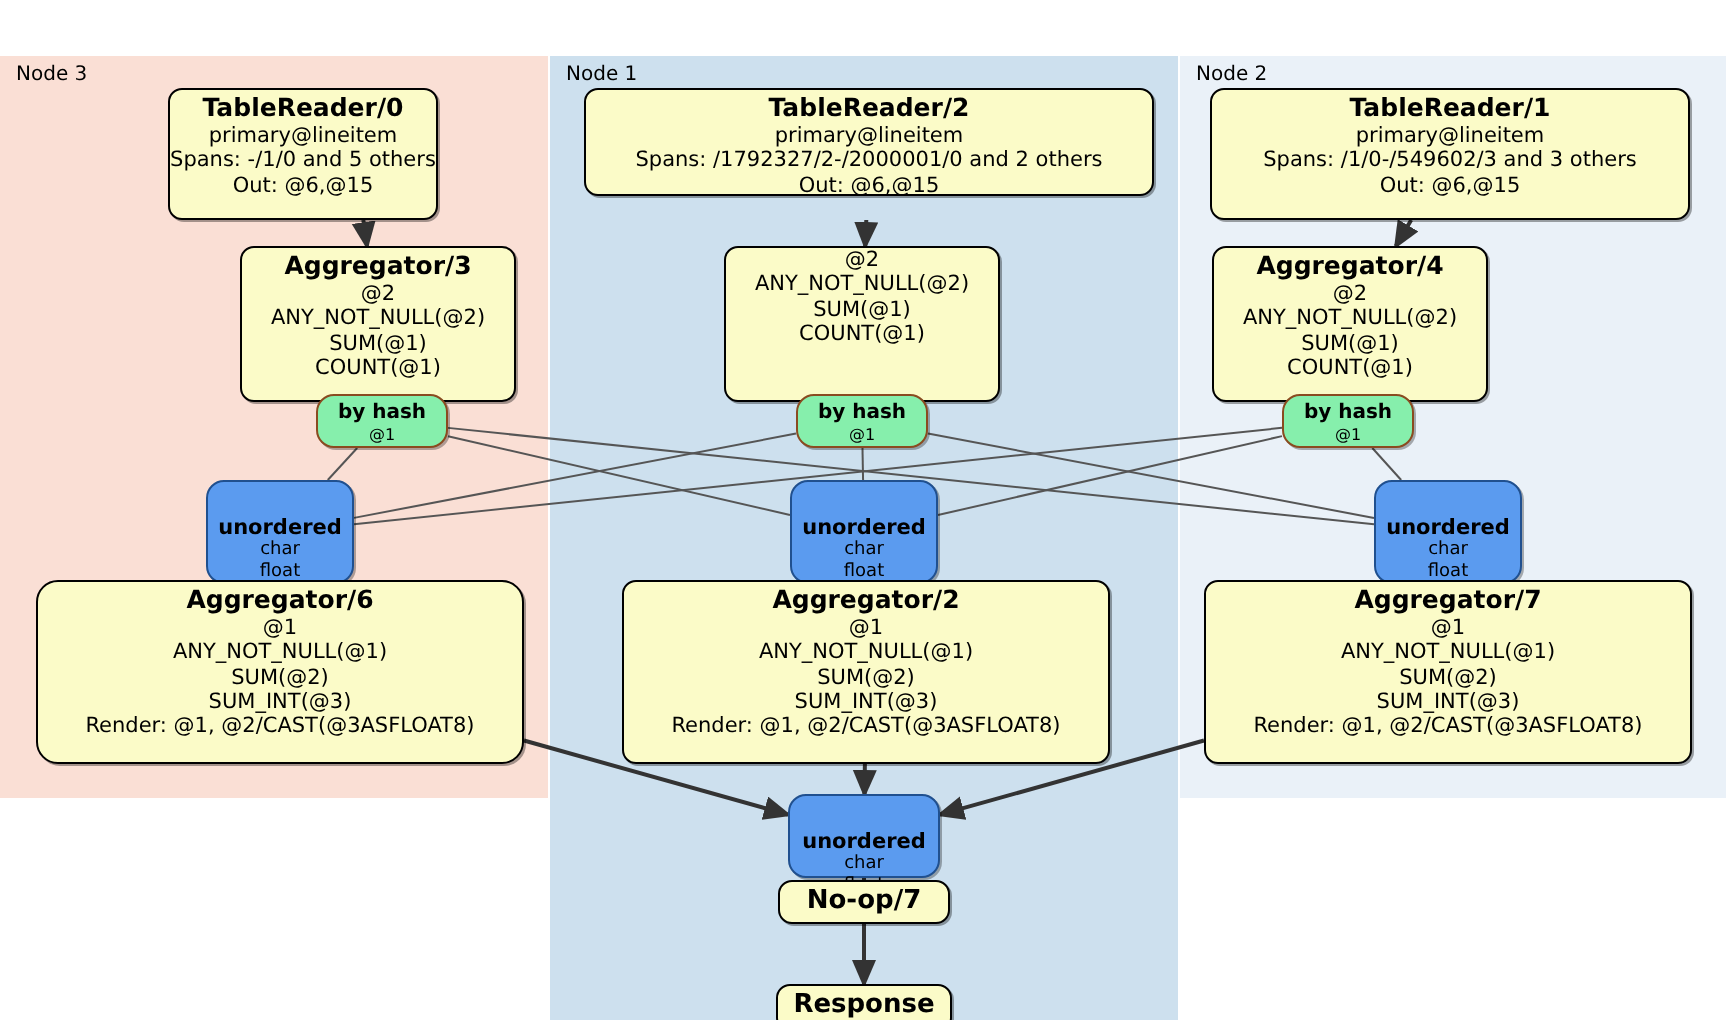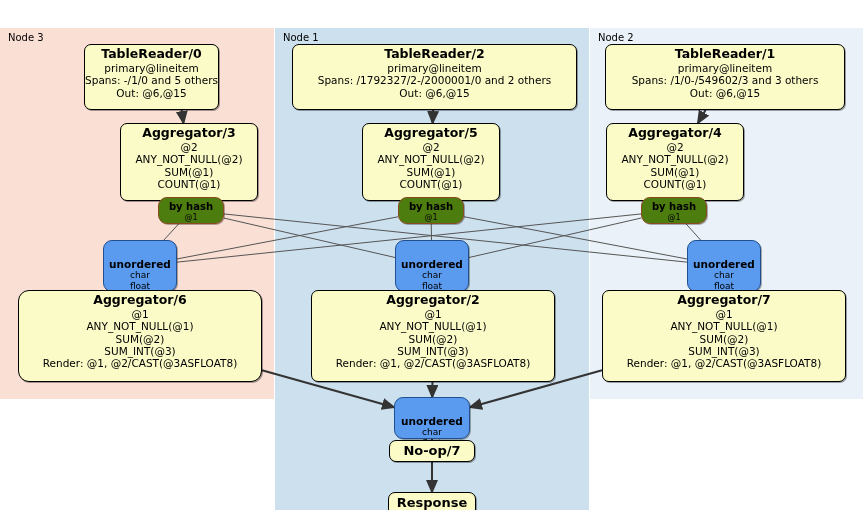--- a/index.html
+++ b/index.html
@@ -56,21 +56,21 @@
     color: #000;
     display: block;
     padding-top: 2px;
   }
   .nbox .ln {
     display: block;
     font-size: 10.5px;
     color: #000;
   }
   .hash {
-    background: #4d7c0f;
+    background: #86efac;
     border: 1px solid #8a4b20;
     border-radius: 9px;
     box-shadow: 1px 1px 0 rgba(0,0,0,0.3);
   }
   .hash .ttl {
     display: block;
     font-weight: bold;
     font-size: 10px;
     padding-top: 3px;
     color: #000;
@@ -145,42 +145,41 @@
         <line x1="432" y1="434" x2="432" y2="464" stroke="#333333" stroke-width="2" marker-end="url(#arw)"></line>
       </g>
   </svg>
 
   <div class="node nbox" id="n-tablereader_0" style="left: 84px; top: 16px; width: 135px; height: 66px;">
       <span class="ttl">TableReader/0</span>
       <span class="ln">primary@lineitem</span>
       <span class="ln">Spans: -/1/0 and 5 others</span>
       <span class="ln">Out: @6,@15</span>
     </div>
-  <div class="node nbox" id="n-tablereader_2" style="left: 292px; top: 16px; width: 285px; height: 66px;">
+  <div class="node nbox" id="n-tablereader_2" style="left: 292px; top: 16px; width: 285px; height: 54px;">
       <span class="ttl">TableReader/2</span>
       <span class="ln">primary@lineitem</span>
       <span class="ln">Spans: /1792327/2-/2000001/0 and 2 others</span>
       <span class="ln">Out: @6,@15</span>
     </div>
   <div class="node nbox" id="n-tablereader_1" style="left: 605px; top: 16px; width: 240px; height: 66px;">
       <span class="ttl">TableReader/1</span>
       <span class="ln">primary@lineitem</span>
       <span class="ln">Spans: /1/0-/549602/3 and 3 others</span>
       <span class="ln">Out: @6,@15</span>
     </div>
 
   <div class="node nbox" id="n-aggregator_3" style="left: 120px; top: 95px; width: 138px; height: 78px;">
       <span class="ttl">Aggregator/3</span>
       <span class="ln">@2</span>
       <span class="ln">ANY_NOT_NULL(@2)</span>
       <span class="ln">SUM(@1)</span>
       <span class="ln">COUNT(@1)</span>
     </div>
   <div class="node nbox" id="n-aggregator_5" style="left: 362px; top: 95px; width: 138px; height: 78px;">
-      <span class="ttl">Aggregator/5</span>
       <span class="ln">@2</span>
       <span class="ln">ANY_NOT_NULL(@2)</span>
       <span class="ln">SUM(@1)</span>
       <span class="ln">COUNT(@1)</span>
     </div>
   <div class="node nbox" id="n-aggregator_4" style="left: 606px; top: 95px; width: 138px; height: 78px;">
       <span class="ttl">Aggregator/4</span>
       <span class="ln">@2</span>
       <span class="ln">ANY_NOT_NULL(@2)</span>
       <span class="ln">SUM(@1)</span>

